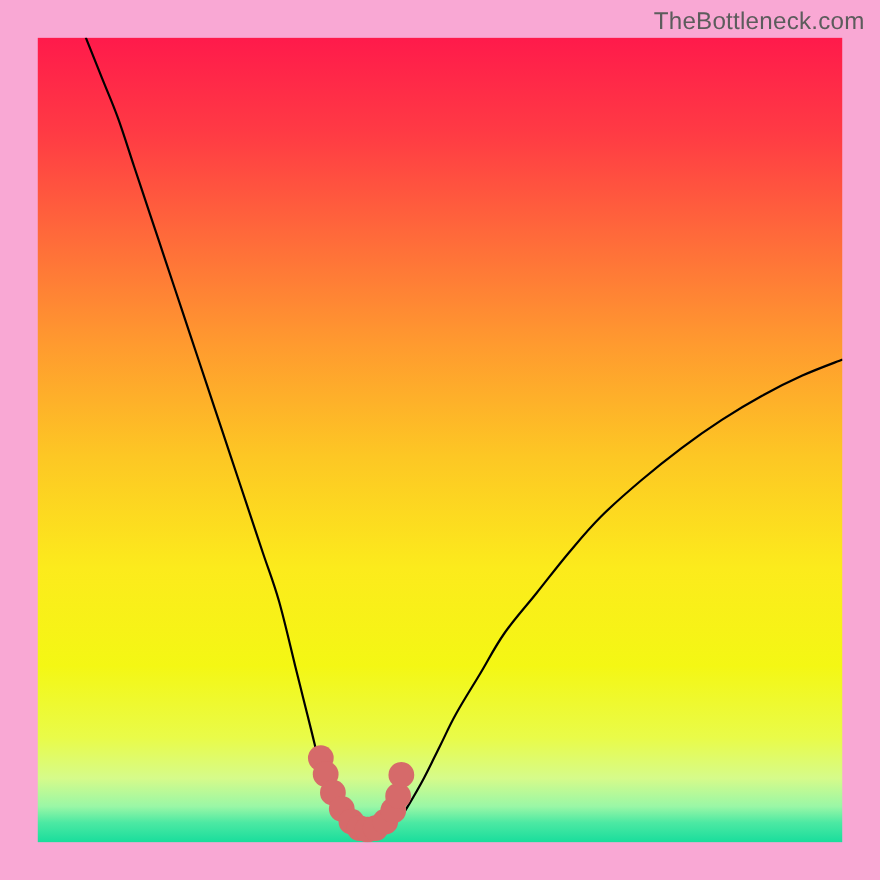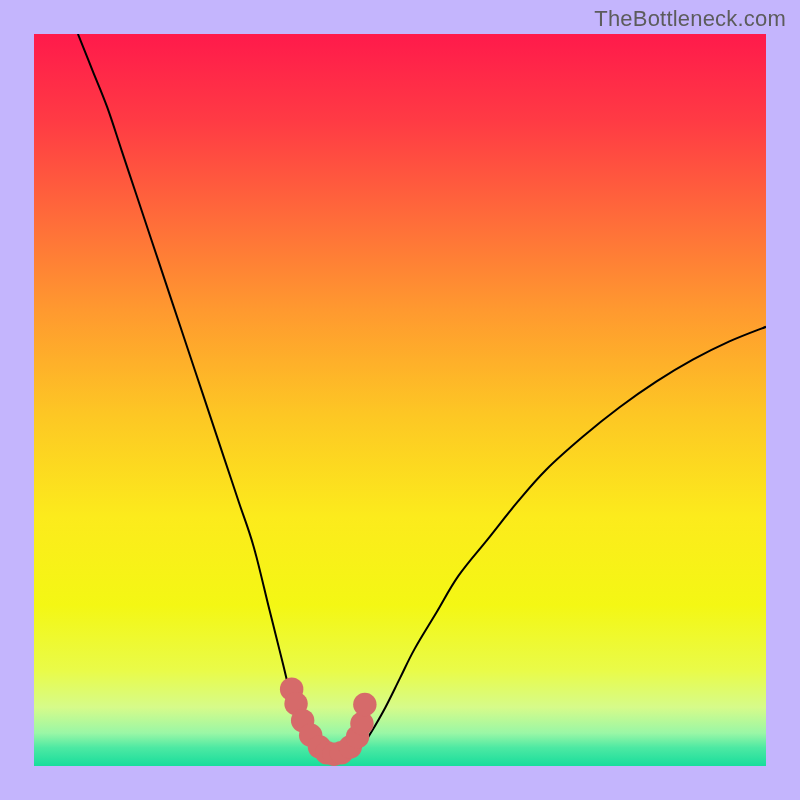--- a/index.html
+++ b/index.html
@@ -10,21 +10,21 @@
     background: #000000;
     overflow: hidden;
     font-family: Arial, Helvetica, sans-serif;
   }
   .frame {
     position: absolute;
     left: 0;
     top: 0;
     width: 800px;
     height: 800px;
-    background: #c4b5fd;
+    background: #f9a8d4;
   }
   .plot {
     position: absolute;
     left: 34px;
     top: 34px;
     width: 732px;
     height: 732px;
     overflow: hidden;
   }
   .watermark {

